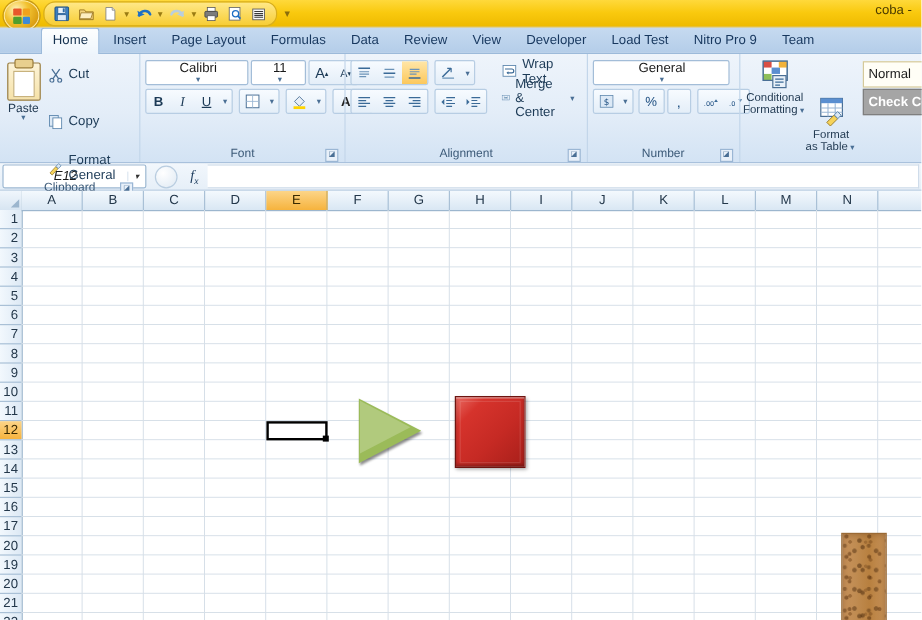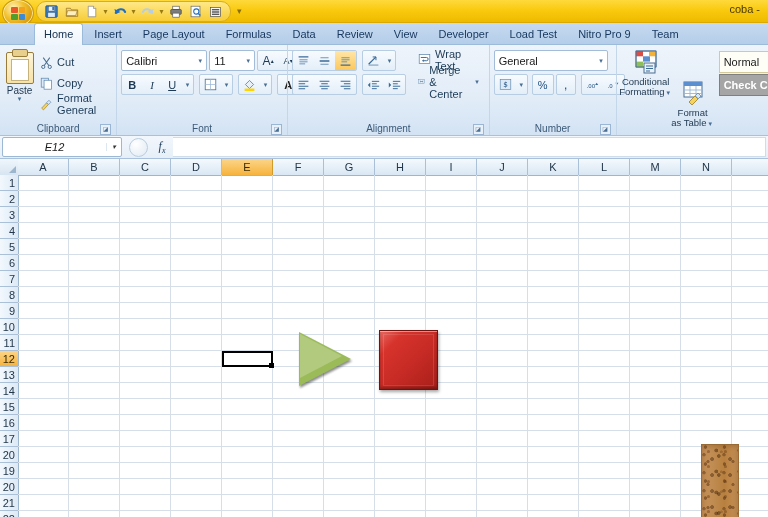--- a/index.html
+++ b/index.html
@@ -92,30 +92,30 @@
   }
   .paste-icon:before{
     content:"";position:absolute;left:5px;top:-4px;width:14px;height:6px;
     border:1px solid #9a7c3a;border-radius:2px;background:#e8cf8e;
   }
   .paste-icon:after{
     content:"";position:absolute;left:4px;top:6px;width:16px;height:20px;background:#fff;border:1px solid #c8b27c;
   }
   .paste-label{font-size:10px;color:#233b53;margin-top:1px;text-align:right;}
   .paste-caret{font-size:7px;color:#4a6f95;line-height:6px;}
-  .clip-cmds{display:flex;flex-direction:column;gap:1px;padding-top:2px;}
+  .clip-cmds{display:flex;flex-direction:column;gap:19px;padding-top:2px;}
   .cmd{display:flex;align-items:center;gap:4px;height:18px;padding:0 4px;font-size:11px;color:#1c3a56;cursor:default;border:1px solid transparent;border-radius:2px;}
   .cmd svg{flex:none;}
 
   
   .g-font{width:162px;}
   .font-row{display:flex;align-items:center;gap:2px;margin-bottom:3px;}
   .combo{
     height:19px;border:1px solid #a3bdd8;background:#fff;border-radius:2px;
-    display:flex;align-items:center;padding:0 2px 0 4px;font-size:11px;color:#1a1a1a;cursor:default;
+    display:flex;align-items:center;padding:0 2px 0 4px;font-size:11px;color:#1a1a1a;cursor:default;flex-direction:column;
   }
   .combo .cv{flex:1;white-space:nowrap;overflow:hidden;}
   .caret{font-size:7px;color:#4a6f95;padding:0 2px;}
   .fbtn{
     min-width:20px;height:19px;border:1px solid transparent;border-radius:2px;
     display:flex;align-items:center;justify-content:center;font-size:11px;color:#1c3a56;cursor:default;
     background:linear-gradient(to bottom,#f7fbff,#e4eef8);border-color:#b7cde3;
   }
   .grp2{display:flex;border:1px solid #b7cde3;border-radius:2px;overflow:hidden;background:linear-gradient(to bottom,#f7fbff,#e4eef8);}
   .grp2 .fbtn{border:none;border-radius:0;background:none;}

